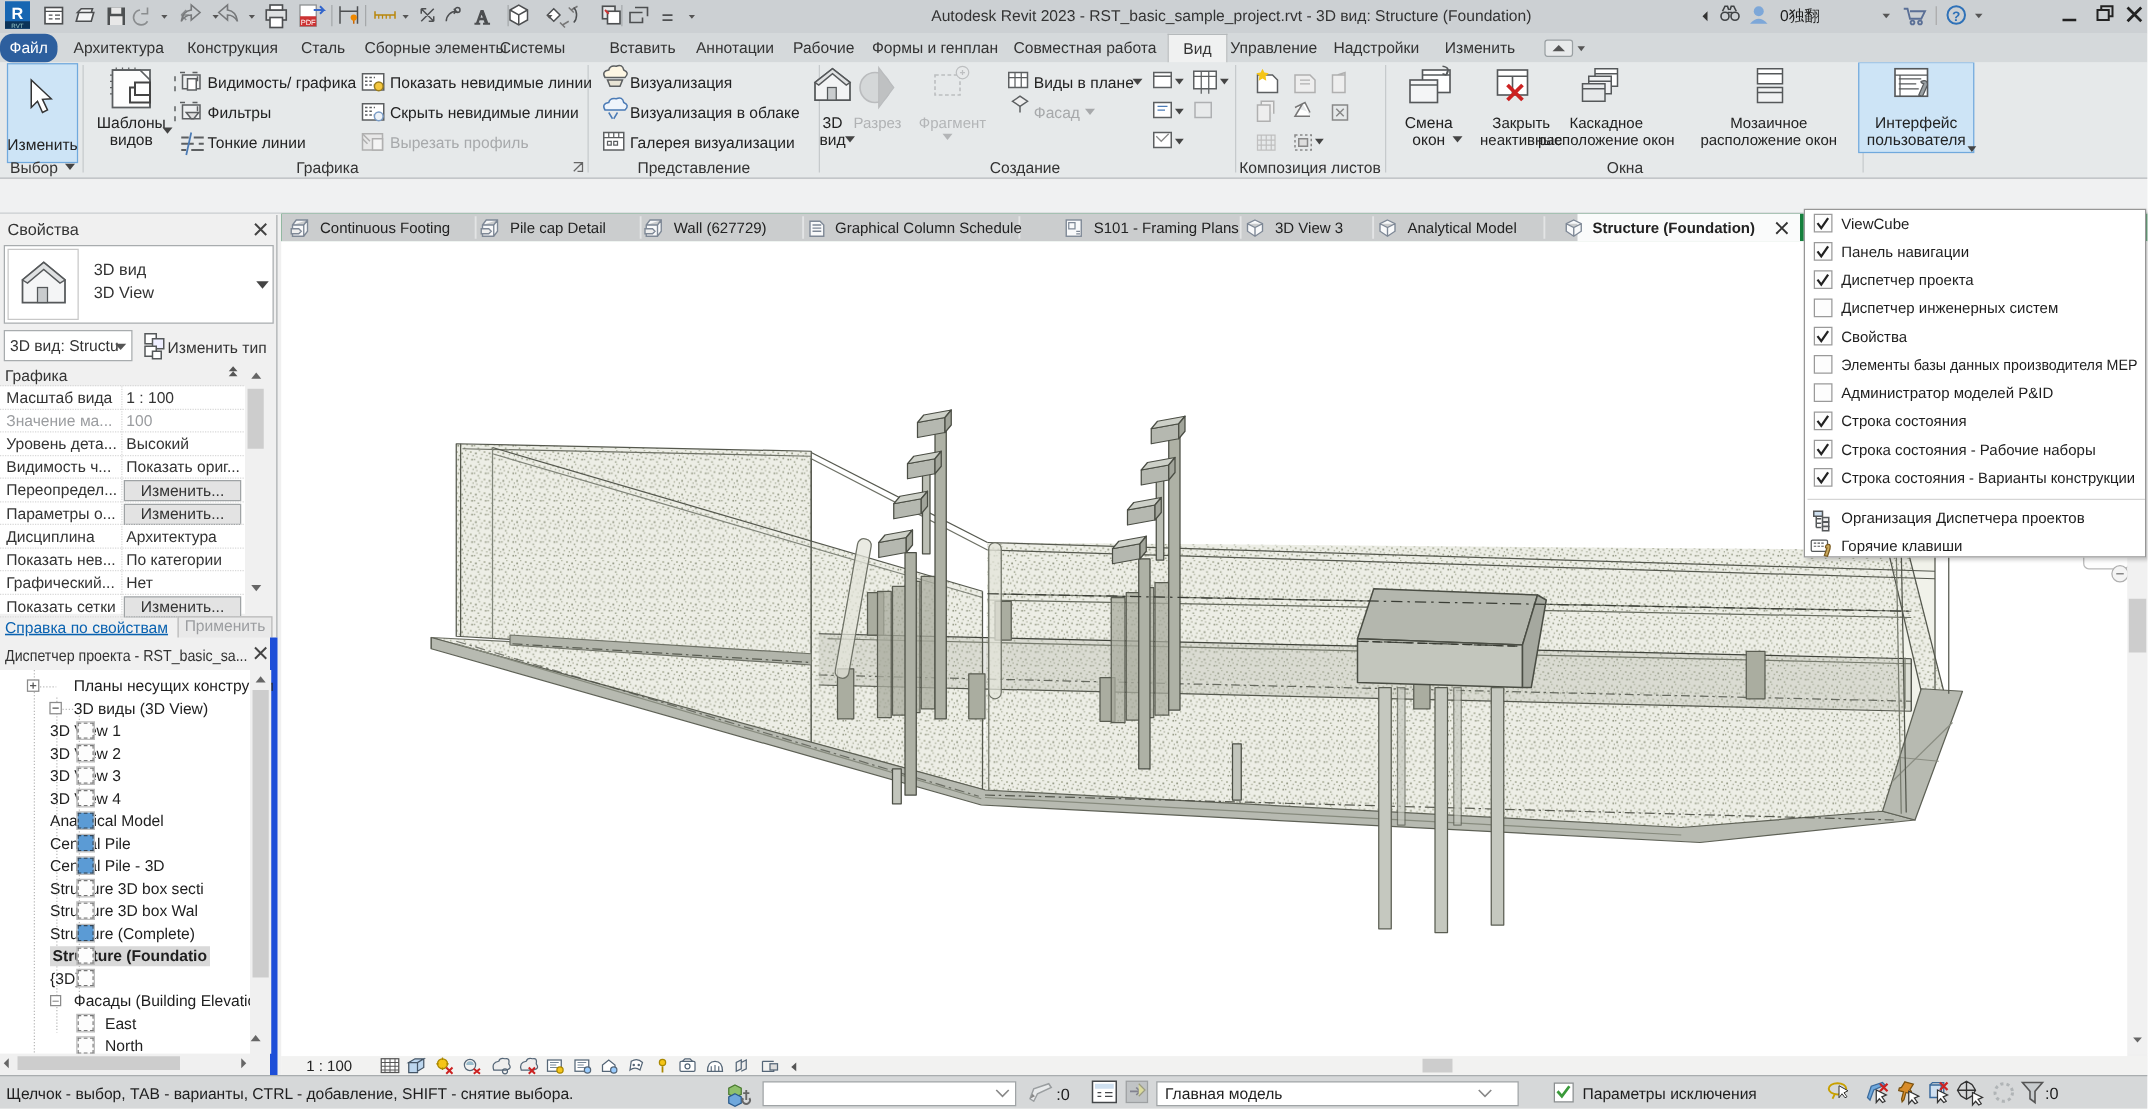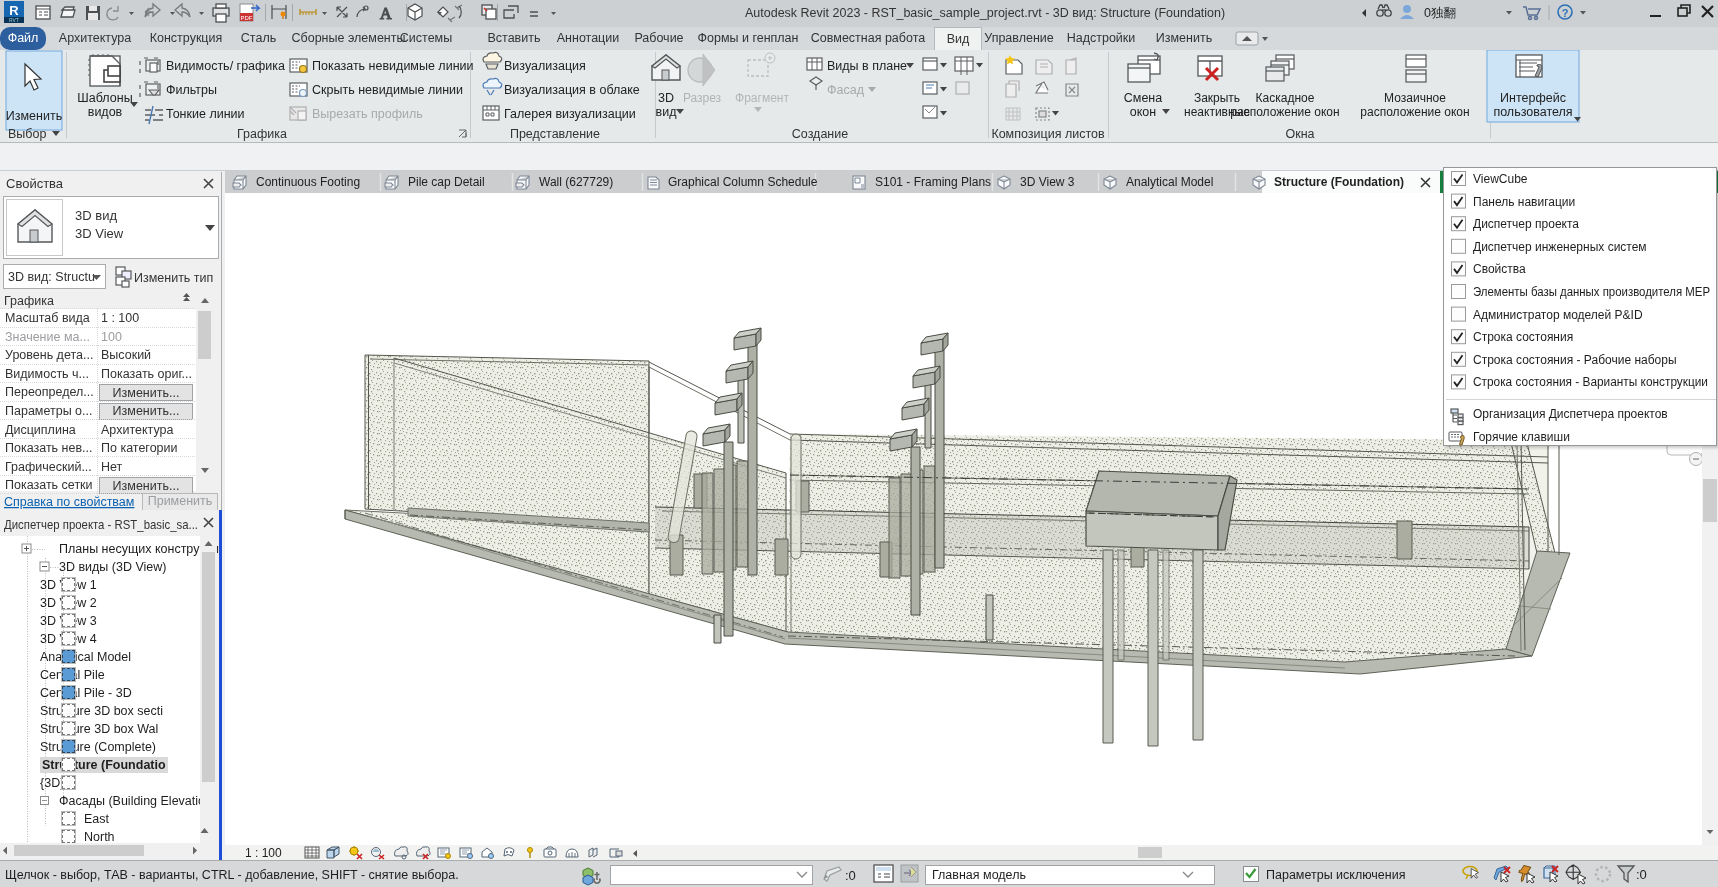--- a/index.html
+++ b/index.html
@@ -13,21 +13,21 @@
 #menubar { left:0; top:27px; width:1718px; height:23px; background:#d5d9db; }
 .rtab { position:absolute; top:0; height:23px; font-size:12.5px; color:#333; text-align:center; line-height:23px; }
 #tab-file { background:#2d5f9e; color:#fff;border-radius:10px; }
 #tab-active { background:#f0f1f1; border:1px solid #b5b9bb; border-bottom:none; }
 
 #ribbon { left:0; top:50px; width:1718px; height:93px; background:#e6e9ea; border-bottom:1px solid #b7bbbd; }
 
 #optionsbar { left:0; top:144px; width:1718px; height:27px; background:#f0f1f2; border-bottom:1px solid #c9cdcf; }
 
 #props { left:0; top:172px; width:222px; height:338px; background:#f0f0f0; border-right:1px solid #a9adaf; }
-#browser { left:0; top:510px; width:222px; height:350px; background:#f0f0f0; border-right:3px solid #1d4ed8; }
+#browser { left:0; top:510px; width:222px; height:350px; background:#f0f0f0; border-right:6px solid #1d4ed8; }
 
 #tabsrow { left:225px; top:171px; width:1493px; height:22px; background:#15803d; }
 
 #canvas { left:225px; top:193px; width:1477px; height:652px; background:#fff; }
 #canvasbottom { left:225px; top:845px; width:1493px; height:15px; background:#f4f4f4; }
 #vscroll { left:1702px; top:193px; width:16px; height:652px; background:#f0f0f0; }
 
 #statusbar { left:0; top:860px; width:1718px; height:27px; background:#d6d8d9; border-top:1px solid #a9adaf; }
 
 #ddmenu { left:1443px; top:128px; width:274px; height:279px; background:#fff; border:1px solid #979797; box-shadow:2px 2px 3px rgba(0,0,0,.2);margin-top:39px; }

